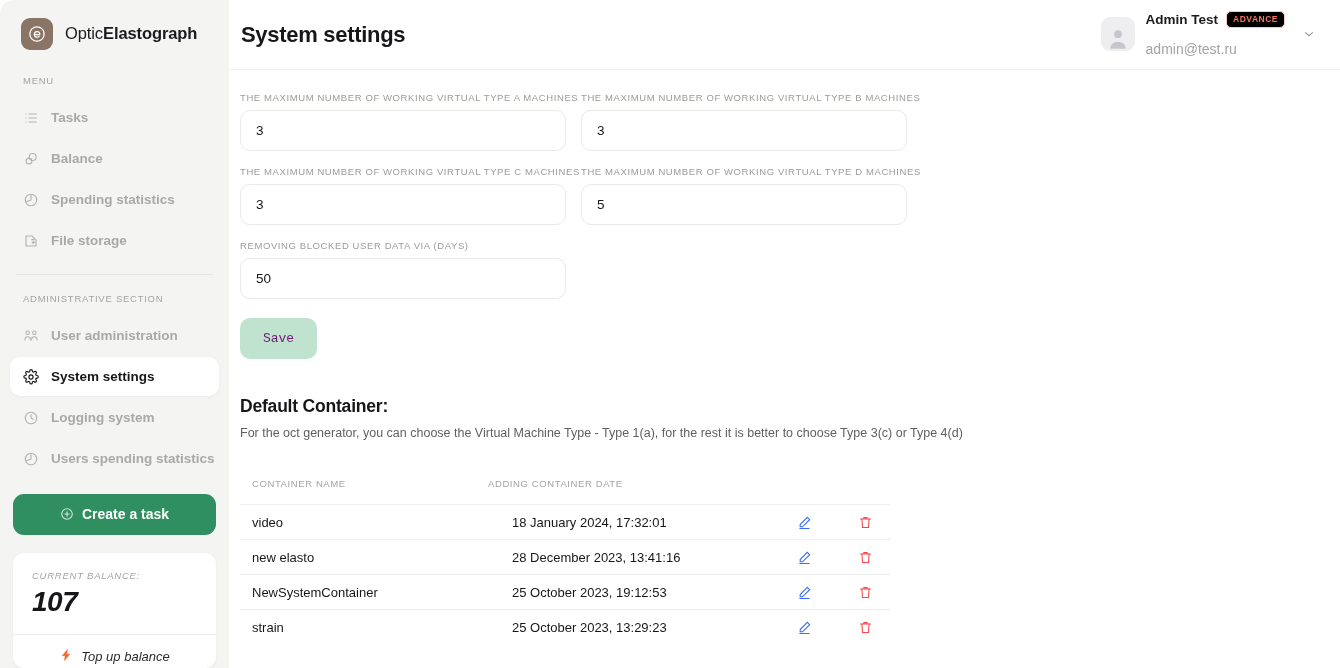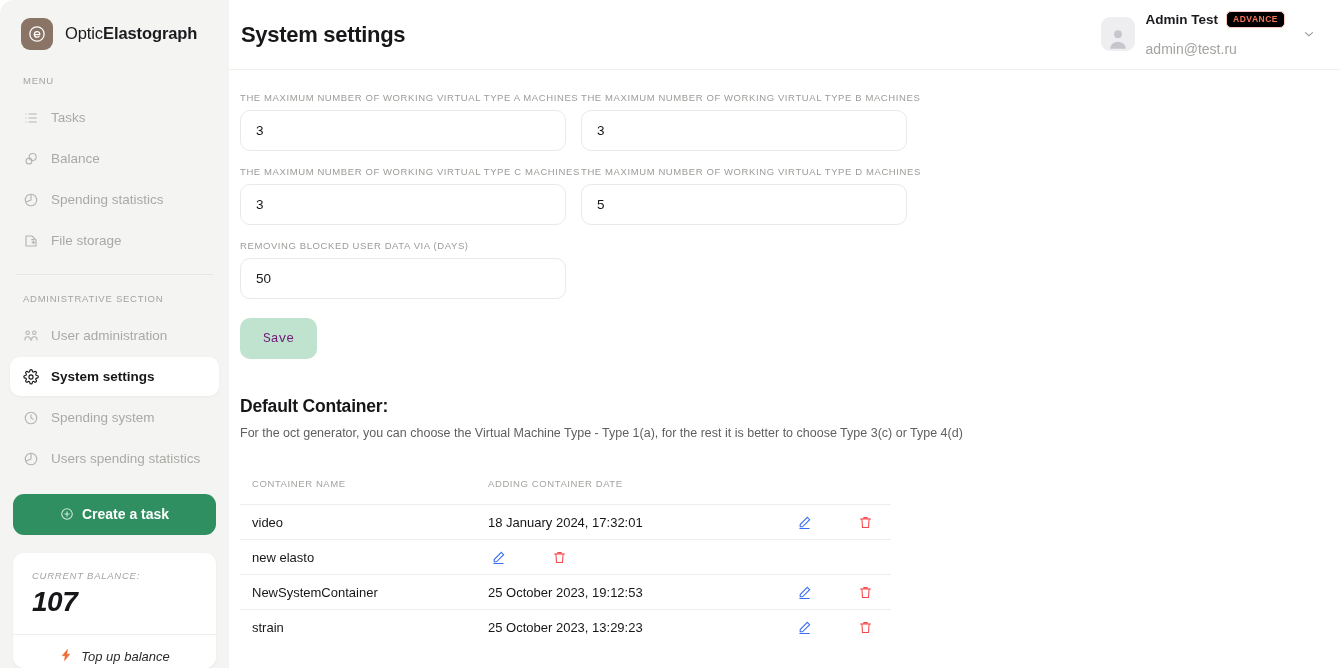--- a/index.html
+++ b/index.html
@@ -67,20 +67,21 @@
     align-items: center;
     gap: 12px;
     height: 39px;
     padding: 0 12px;
     border-radius: 10px;
     color: #a9a9a6;
     font-size: 13.5px;
     margin-bottom: 2px;
     cursor: pointer;
     white-space: nowrap;
+    font-weight: bold;
   }
   .nav-item .ico { width: 17px; height: 17px; flex: 0 0 17px; display:flex; align-items:center; justify-content:center;}
   .nav-item.active {
     background: #ffffff;
     color: #17171a;
     font-weight: 600;
     box-shadow: 0 1px 3px rgba(0,0,0,0.045);
   }
   .divider {
     height: 1px;
@@ -273,20 +274,21 @@
   }
   .col-name { flex: 0 0 236px; }
   .col-date { flex: 1; }
   .col-act { flex: 0 0 85px; display: flex; justify-content: space-between; align-items:center; padding-right:4px;}
   .trow {
     display: flex;
     align-items: center;
     height: 35px;
     border-top: 1px solid #eeeeec;
     padding: 0 12px;
+    gap: 24px;
   }
   .td { font-size: 13px; color: #17171a; }
   .td.date { color: #17171a; }
   .icon-btn { cursor: pointer; display: flex; align-items: center; justify-content: center; width: 20px; height: 20px;}
 </style>
 </head>
 <body>
 
 <div class="app">
 
@@ -378,21 +380,21 @@
         <span>System settings</span>
       </div>
 
       <div class="nav-item">
         <span class="ico">
           <svg width="16" height="16" viewBox="0 0 24 24" fill="none" stroke="#b4b4b1" stroke-width="1.7" stroke-linecap="round">
             <circle cx="12" cy="12" r="8.6"></circle>
             <path d="M12 7.2V12l3.2 1.9"></path>
           </svg>
         </span>
-        <span>Spending system</span>
+        <span>Logging system</span>
       </div>
 
       <div class="nav-item">
         <span class="ico">
           <svg width="16" height="16" viewBox="0 0 24 24" fill="none" stroke="#b4b4b1" stroke-width="1.7">
             <circle cx="12" cy="12" r="8.6"></circle>
             <path d="M12 12V4 M12 12 4.5 15" stroke-linecap="round"></path>
           </svg>
         </span>
         <span>Users spending statistics</span>
@@ -510,20 +512,21 @@
                 <svg width="15" height="15" viewBox="0 0 24 24" fill="none" stroke="#f4474b" stroke-width="1.7" stroke-linecap="round">
                   <path d="M4 6.3h16M9.4 6.3V4.2h5.2v2.1"></path>
                   <path d="M6.3 6.3 7.2 20h9.6l.9-13.7"></path>
                 </svg>
               </span>
             </div>
           </div>
 
           <div class="trow">
             <div class="td col-name">new elasto</div>
+            <div class="td date col-date">28 December 2023, 13:41:16</div>
             <div class="col-act">
               <span class="icon-btn">
                 <svg width="15" height="15" viewBox="0 0 24 24" fill="none" stroke="#3b6cf5" stroke-width="1.7" stroke-linecap="round">
                   <path d="M16.5 3.8 20.2 7.5 8.8 18.9H5.1v-3.7z"></path>
                     <path d="M4.5 21.5h15"></path>
                 </svg>
               </span>
               <span class="icon-btn">
                 <svg width="15" height="15" viewBox="0 0 24 24" fill="none" stroke="#f4474b" stroke-width="1.7" stroke-linecap="round">
                   <path d="M4 6.3h16M9.4 6.3V4.2h5.2v2.1"></path>

